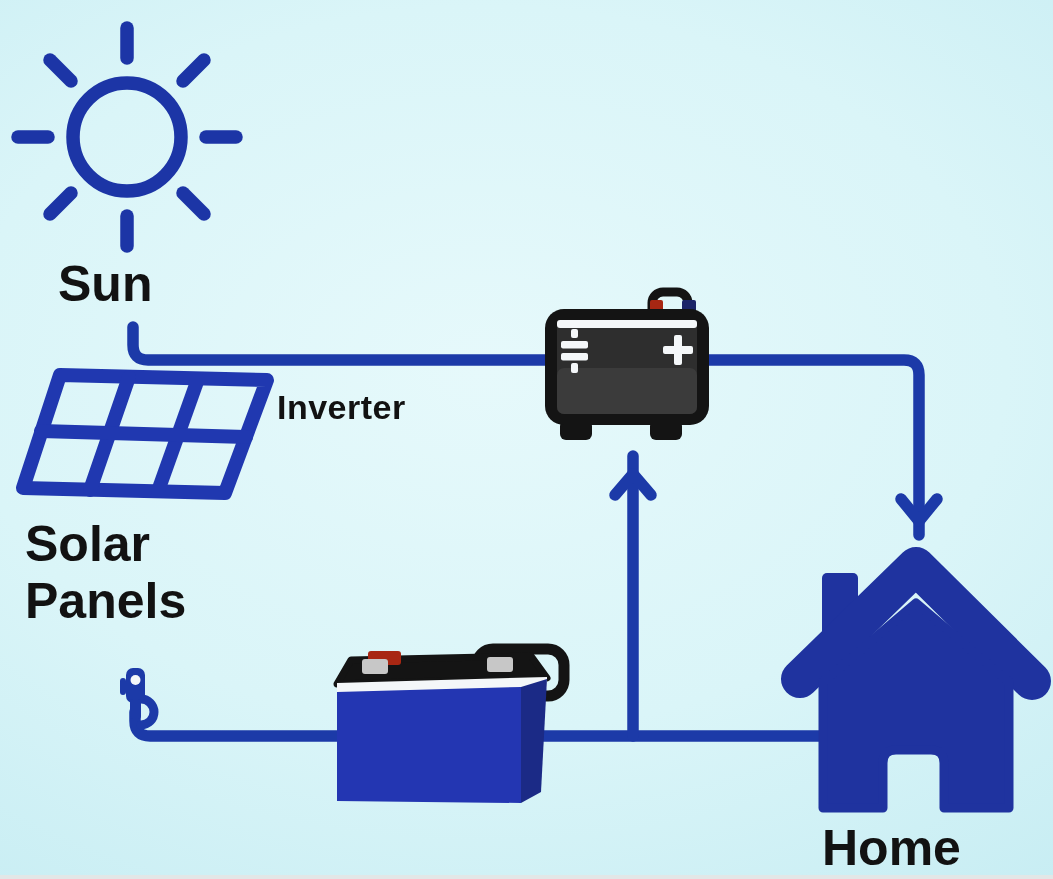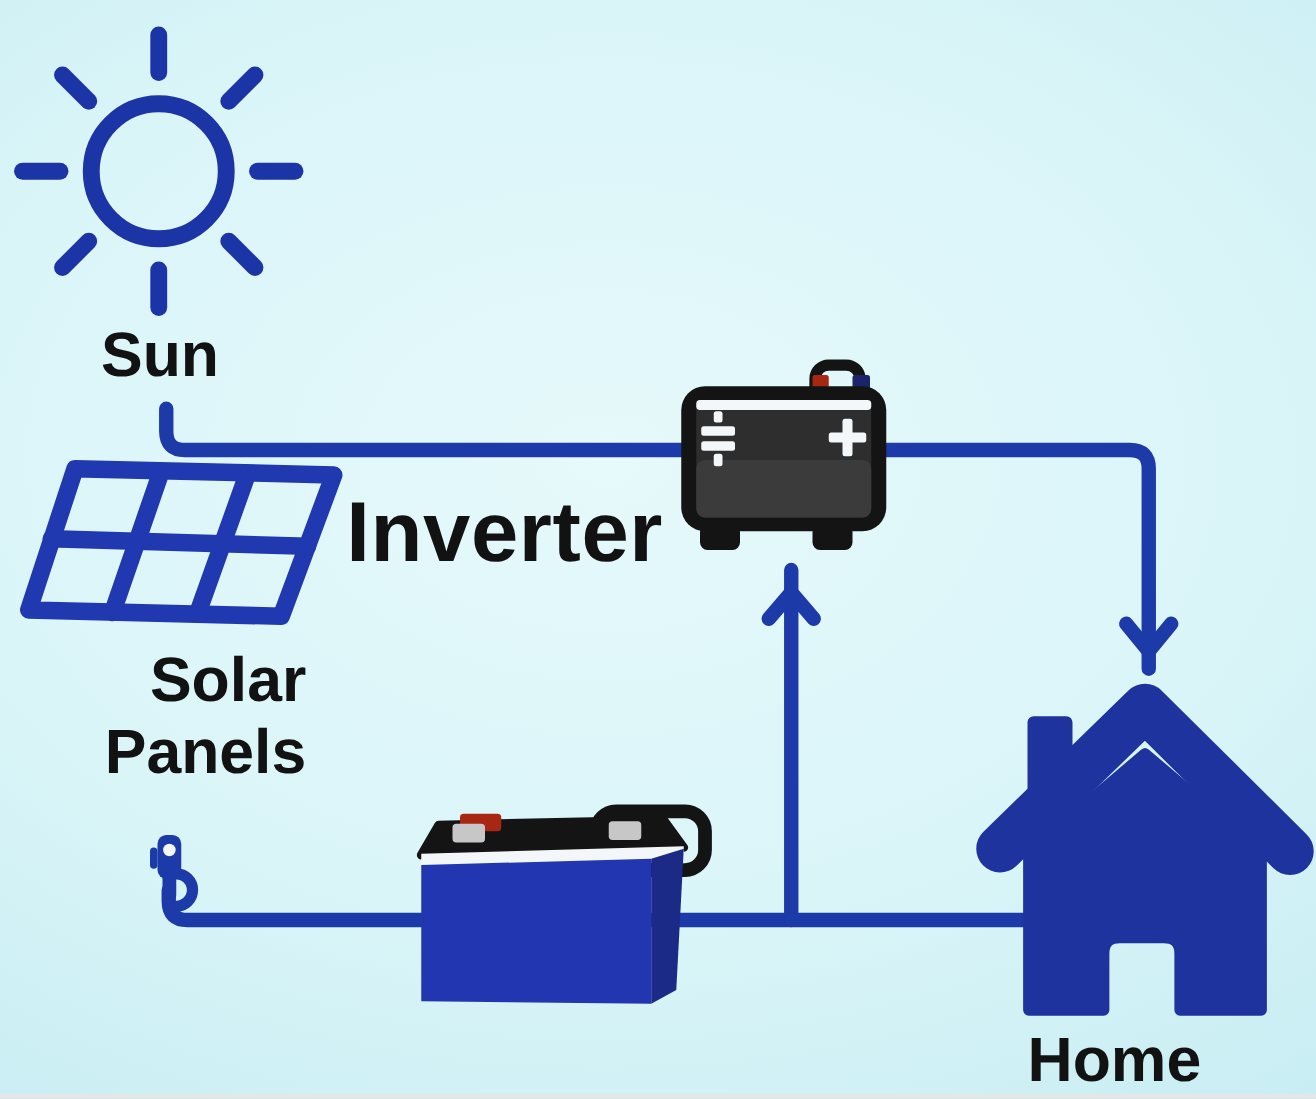--- a/index.html
+++ b/index.html
@@ -33,23 +33,23 @@
   .navy-fill{fill:#1b2468;}
 
   
   .label{
     position:absolute;
     color:var(--label_text);
     font-weight:bold;
     line-height:1.14;
     white-space:pre-line;
   }
-  .label-sun{left:58px;top:256px;width:140px;text-align:center;font-size:50px;}
-  .label-inverter{left:277px;top:388px;font-size:68px;letter-spacing:0.5px;}
-  .label-solar{left:25px;top:516px;width:220px;text-align:right;font-size:50px;}
+  .label-sun{left:58px;top:256px;width:140px;font-size:50px;}
+  .label-inverter{left:277px;top:388px;font-size:34px;letter-spacing:0.5px;}
+  .label-solar{left:25px;top:516px;width:220px;text-align:left;font-size:50px;}
   .label-battery{left:723px;top:380px;font-size:51px;letter-spacing:0.5px;}
   .label-home{left:822px;top:820px;width:180px;font-size:50px;}
 
   .bottom-strip{
     position:absolute;left:0;bottom:0;width:100%;height:4px;
     background:#e2e7e7;
   }
 </style>
 </head>
 <body>

